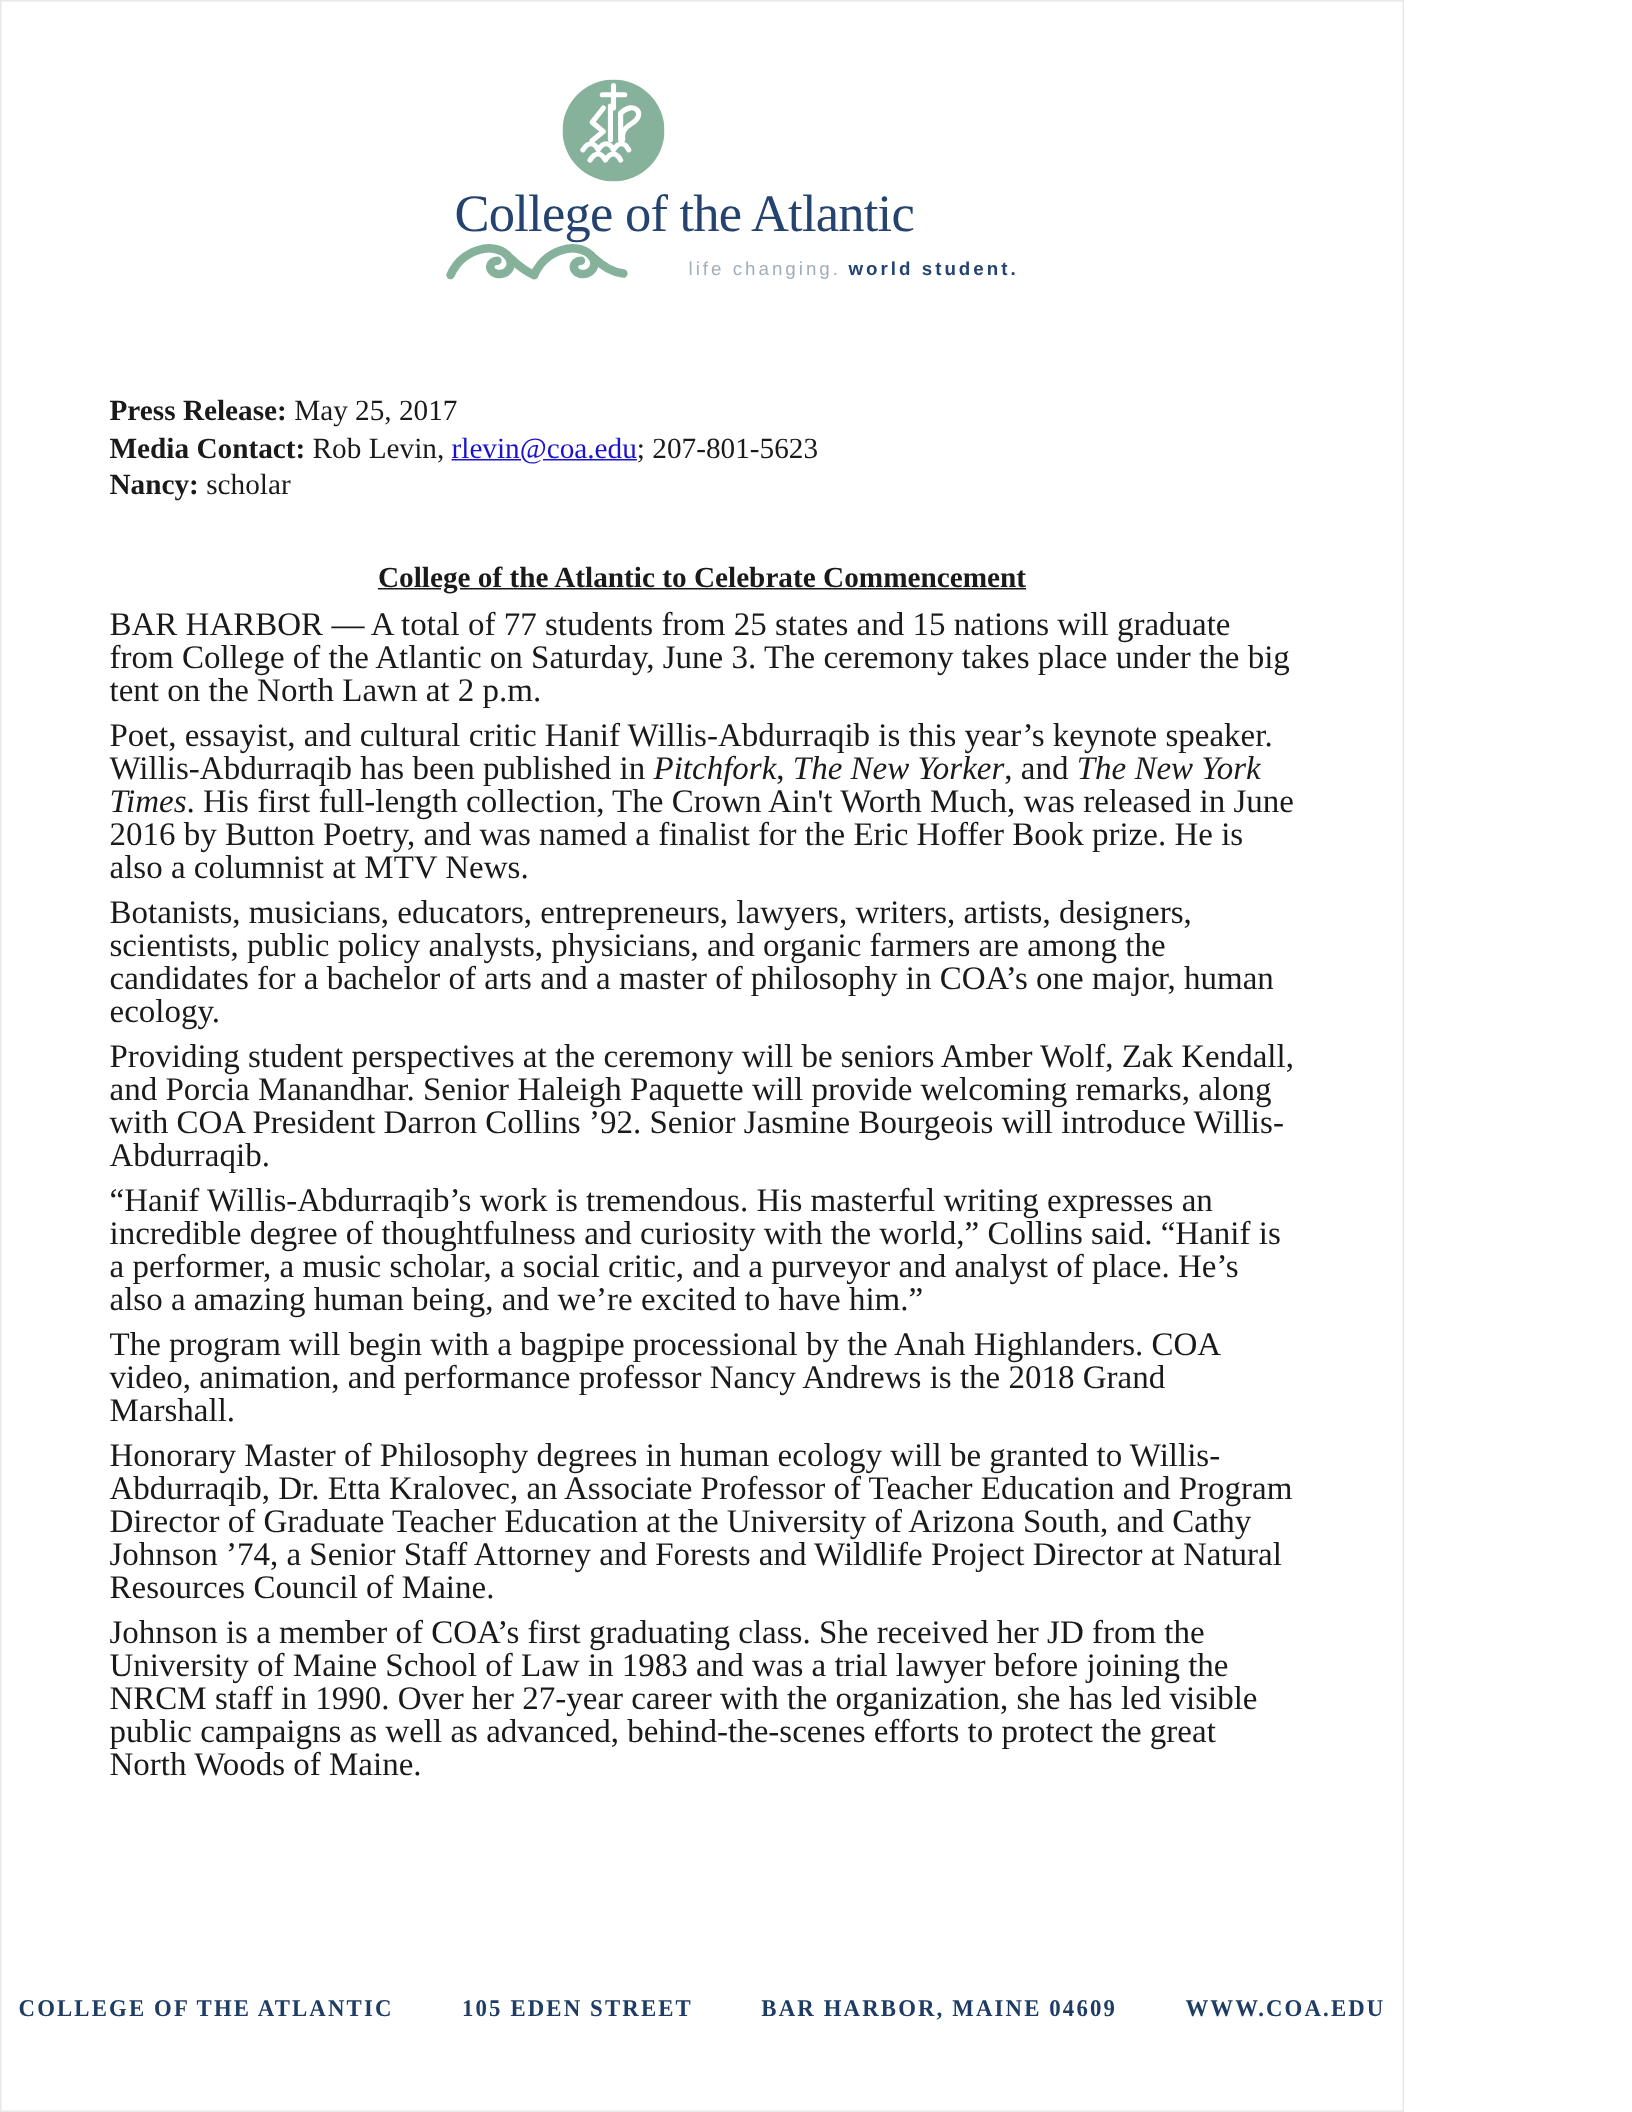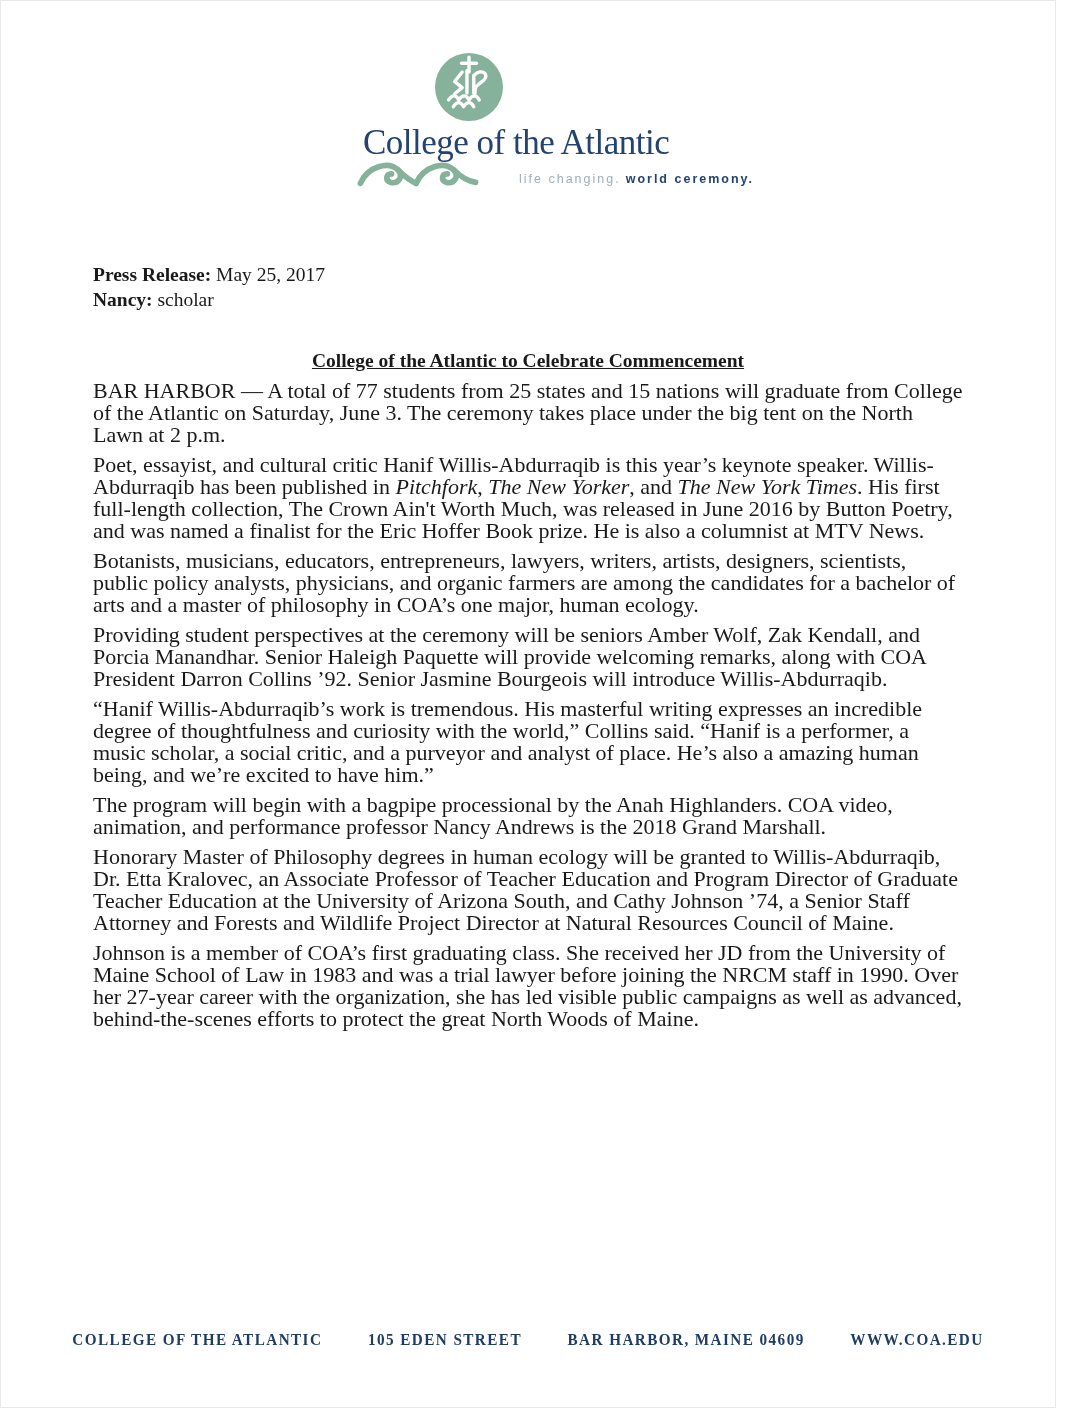--- a/index.html
+++ b/index.html
@@ -1,19 +1,19 @@
 <!DOCTYPE html>
 <html style="--green: #86b29b; --navy: #24436f; --tag-light: #a0aeba; --link-blue: #1a12cc; --footer-navy: #1e3c64;"><head>
 <meta charset="utf-8">
 <style>
   * { margin:0; padding:0; box-sizing:border-box; }
   html,body { background:#ffffff; }
   .page {
     position:relative;
-    width:1056px; height:1408px;
+    width:936px; height:1408px;
     background:#fff;
     font-family:"Liberation Serif", serif;
     color:#1a1a1a;
     overflow:hidden;
     border:1px solid #e8e8e8;
   }
   
   .logo { width:330px; margin:52px auto 0; position:relative; }
   .logo-circle { width:68px; height:68px; margin-left:72px; display:block; }
   .logo-name {
@@ -23,21 +23,21 @@
   .tagline-row { display:flex; align-items:flex-end; margin-top:-8px; }
   .wave-svg { width:126px; height:34px; flex:none; margin-left:-8px; }
   .tagline {
     font-family:"Liberation Sans", sans-serif;
     font-size:12.5px; letter-spacing:2px; white-space:nowrap;
     margin-left:2px; padding-bottom:3px;
   }
   .tag-light { color:var(--tag-light);margin-left:36px; }
   .tag-bold  { color:var(--navy); font-weight:bold; margin-left:5px; }
   
-  .content { padding:0 92px;font-family:Liberation Serif, serif; }
+  .content { padding:0 72px;font-family:Liberation Serif, serif; }
   .meta { margin-top:74px; font-size:19.5px; line-height:24.6px; }
   .meta b { font-weight:bold; }
   a.email { color:var(--link-blue); text-decoration:underline; cursor:pointer; }
   .title {
     text-align:center; font-weight:bold; text-decoration:underline;
     font-size:19.5px; margin-top:38px;
   }
   .body-para { font-size:22px; line-height:22px; margin-top:8px; }
   .body-para em { font-style:italic; }
   
@@ -73,29 +73,30 @@
     <div class="tagline-row">
       <svg class="wave-svg" viewBox="0 0 130 36" aria-hidden="true">
         <g stroke="var(--green)" stroke-width="6" fill="none" stroke-linecap="round">
           <path d="M4 30 C12 12 34 6 44 16 C50 23 44 31 36 29 C30 27 31 20 37 20"></path>
           <path d="M44 16 C52 24 58 28 63 30"></path>
           <path d="M63 30 C71 12 93 6 103 16 C109 23 103 31 95 29 C89 27 90 20 96 20"></path>
           <path d="M103 16 C111 24 118 28 126 29"></path>
         </g>
       </svg>
       <div class="tagline">
-        <span class="tag-light">life changing.</span><span class="tag-bold">world ceremony.</span>
+        <span class="tag-light">life changing.</span><span class="tag-bold">world student.</span>
       </div>
     </div>
   </div>
 
   <div class="content">
 
     <div class="meta">
       <div><b>Press Release:</b><span> May 25, 2017</span></div>
+      <div><b>Media Contact:</b><span> Rob Levin, </span><a class="email">rlevin@coa.edu</a><span>; 207-801-5623</span></div>
       <div><b>Nancy:</b><span> scholar</span></div>
     </div>
 
     <div class="title">College of the Atlantic to Celebrate Commencement</div>
 
     <div>
         <p class="body-para"><span>BAR HARBOR — A total of 77 students from 25 states and 15 nations will graduate from College of the Atlantic on Saturday, June 3. The ceremony takes place under the big tent on the North Lawn at 2 p.m.</span></p>
         <p class="body-para"><span>Poet, essayist, and cultural critic Hanif Willis-Abdurraqib is this year’s keynote speaker. Willis-Abdurraqib has been published in </span><em>Pitchfork</em><span>, </span><em>The New Yorker</em><span>, and </span><em>The New York Times</em><span>. His first full-length collection, The Crown Ain't Worth Much, was released in June 2016 by Button Poetry, and was named a finalist for the Eric Hoffer Book prize. He is also a columnist at MTV News.</span></p>
         <p class="body-para"><span>Botanists, musicians, educators, entrepreneurs, lawyers, writers, artists, designers, scientists, public policy analysts, physicians, and organic farmers are among the candidates for a bachelor of arts and a master of philosophy in COA’s one major, human ecology.</span></p>
         <p class="body-para"><span>Providing student perspectives at the ceremony will be seniors Amber Wolf, Zak Kendall, and Porcia Manandhar. Senior Haleigh Paquette will provide welcoming remarks, along with COA President Darron Collins ’92. Senior Jasmine Bourgeois will introduce Willis-Abdurraqib.</span></p>

